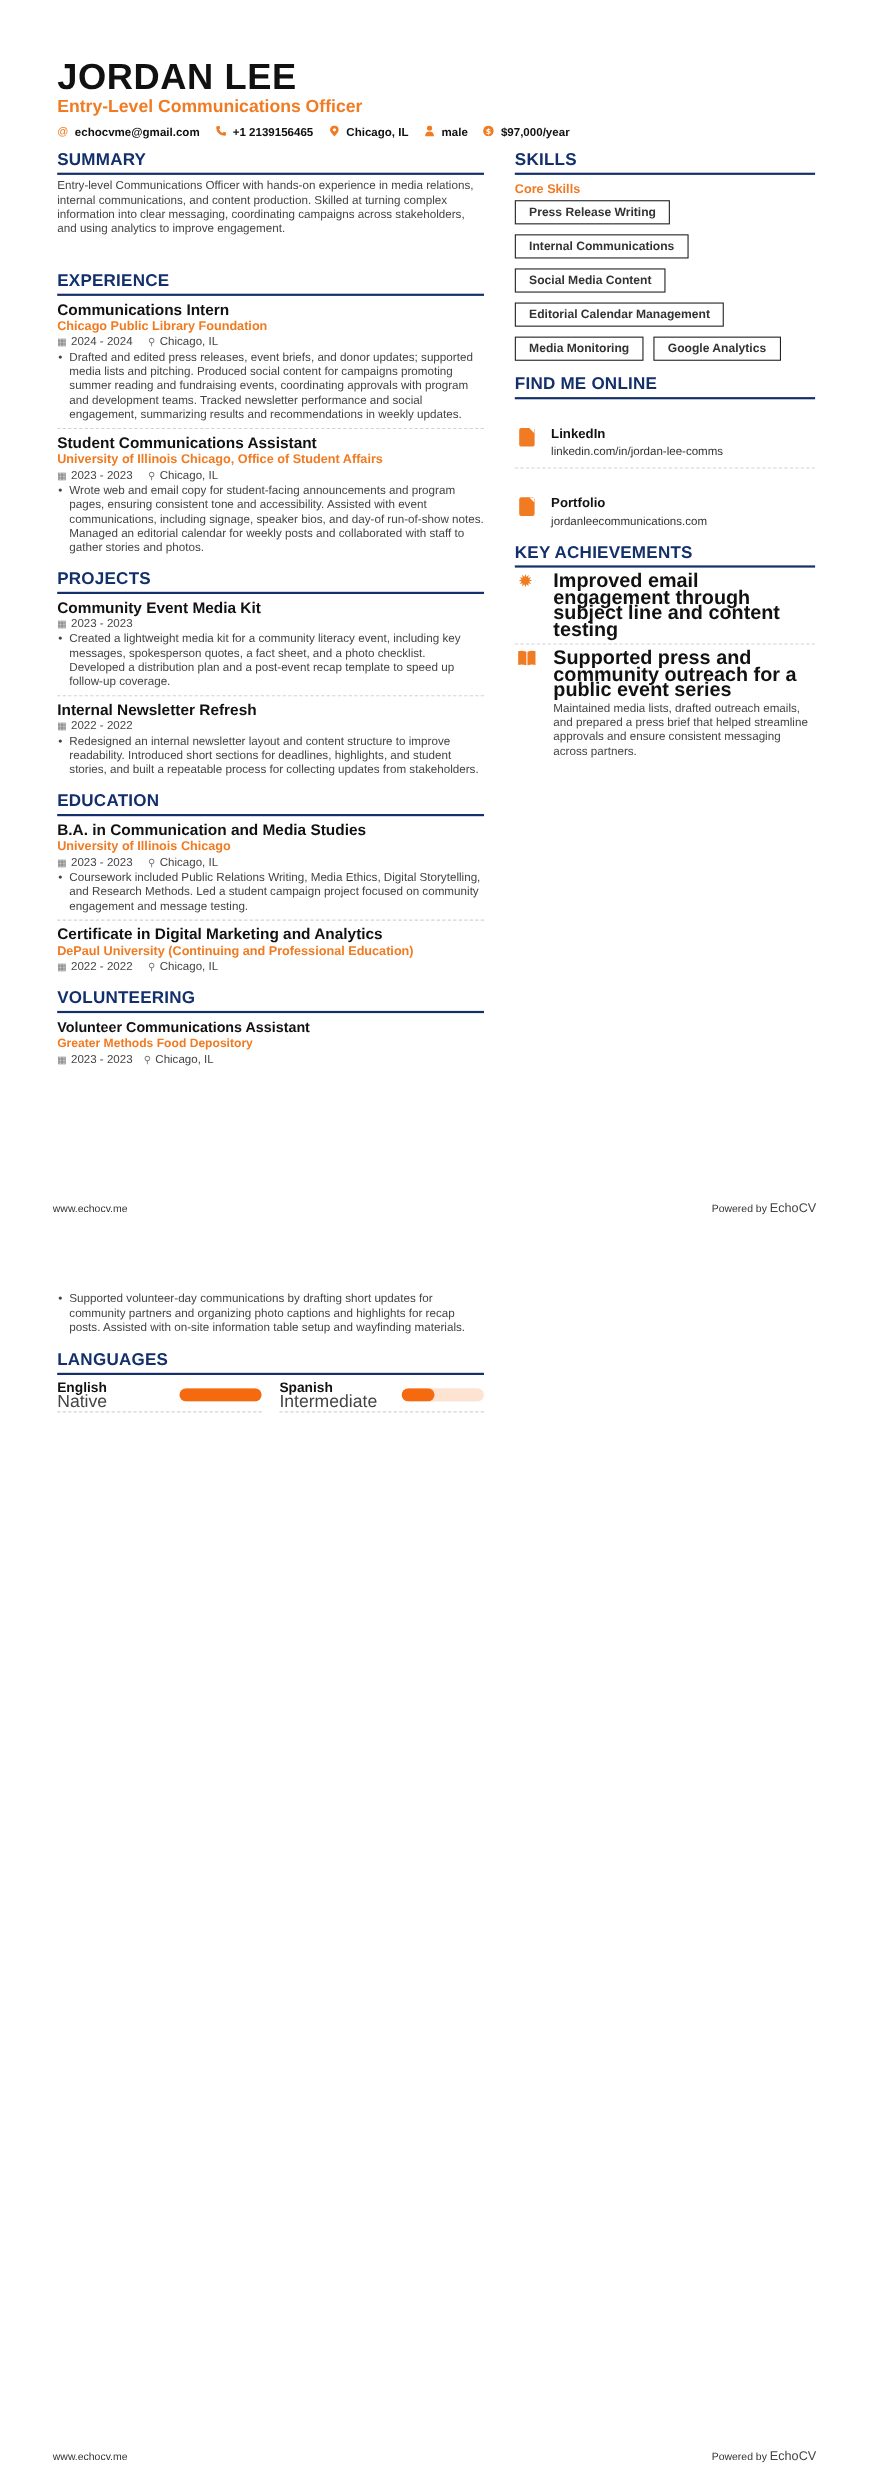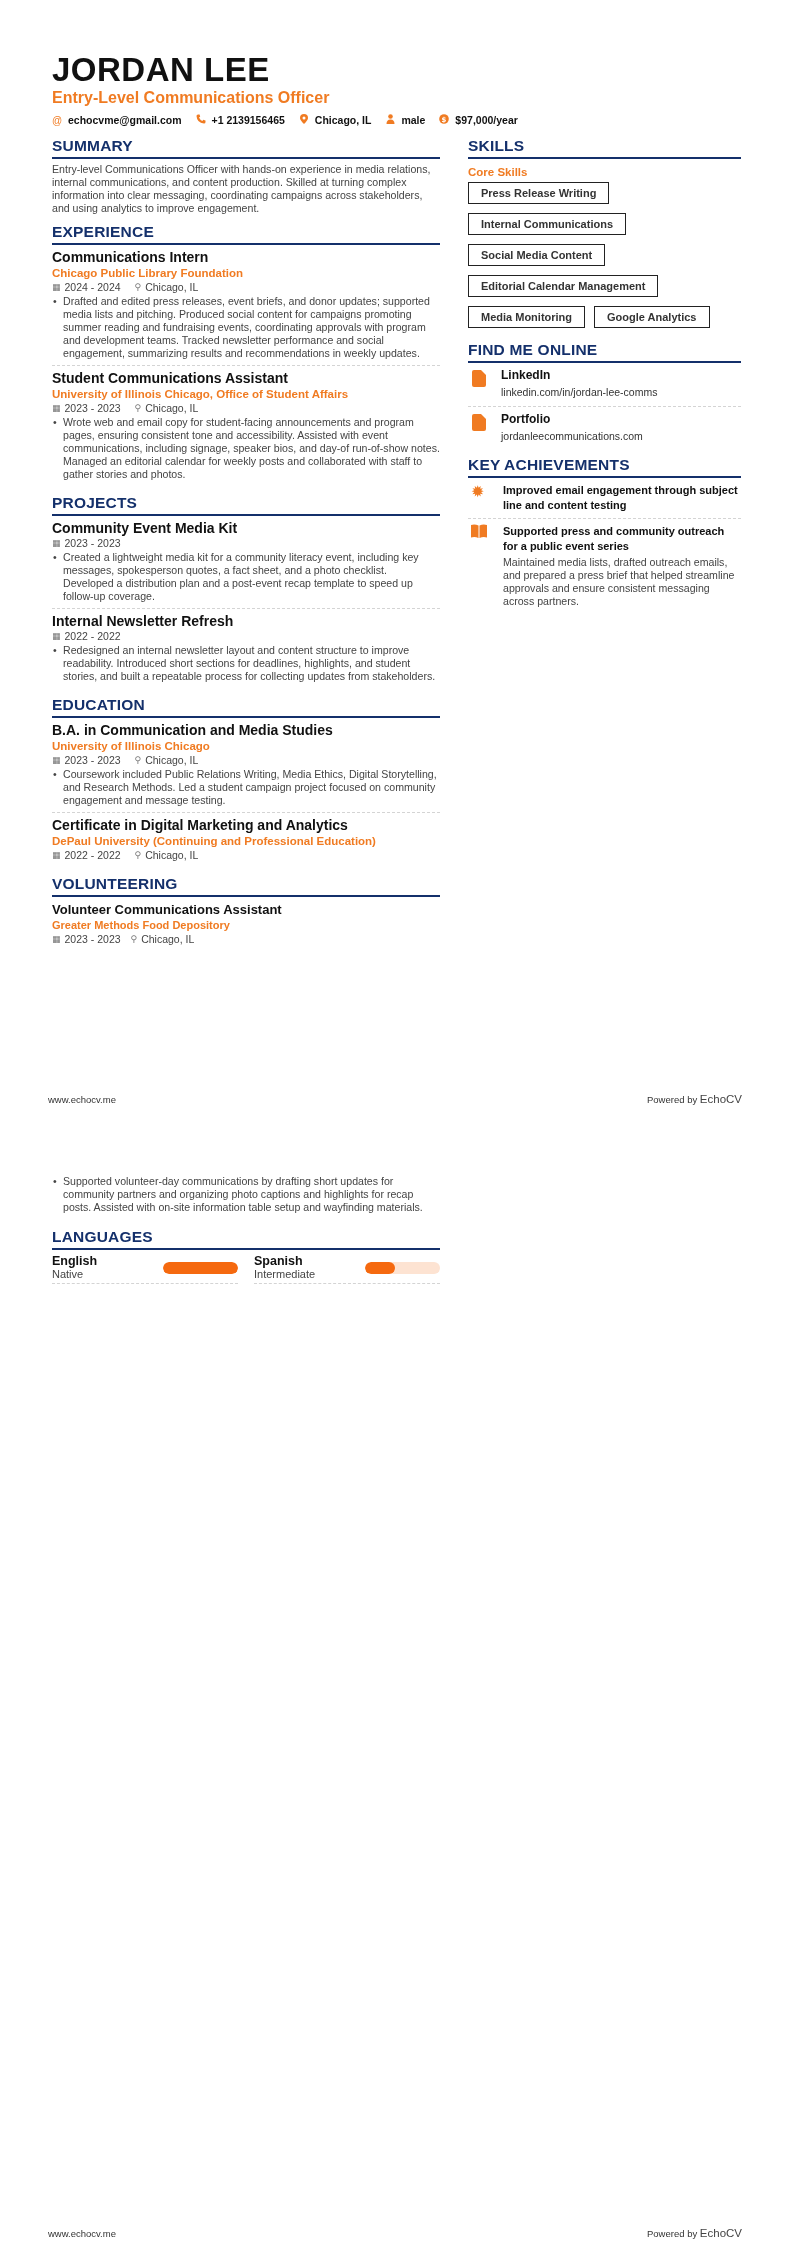--- a/index.html
+++ b/index.html
@@ -30,40 +30,40 @@
   .meta { display: flex; align-items: center; font-size: 10.5px; color: #444; line-height: 13px; }
   .meta .ic { color: #777; font-size: 9px; margin-right: 4px; }
   .meta .loc { margin-left: 14px; display: flex; align-items: center; }
   .bullet { position: relative; padding-left: 11px; font-size: 10.6px; color: #444; line-height: 13px; margin-top: 1px; }
   .bullet::before { content: "•"; position: absolute; left: 1px; top: 0; color: #444; }
 
   .subhead { font-size: 11.5px; font-weight: 700; color: #f07b22; margin-top: 6px; line-height: 14px; }
   .tags { display: flex; flex-wrap: wrap; margin-top: 3px; }
   .tag { border: 1.5px solid #222; padding: 3px 12px; font-size: 11px; font-weight: 700; color: #333; margin: 0 9px 9px 0; line-height: 14px; }
 
-  .link-item { display: flex; padding: 5px 0 6px 0; border-bottom: 1px dashed #d4d4d4; }
+  .link-item { display: flex; padding: 5px 0 6px 0; border-bottom: 1px dashed #d4d4d4; margin-top: 19px; }
   .link-item.last { border-bottom: none; }
   .link-ic { width: 14px; height: 17px; background: #f07b22; border-radius: 2px; margin: 2px 15px 0 4px; position: relative; flex-shrink: 0; }
   .link-ic::after { content: ""; position: absolute; right: 0; top: 0; width: 5px; height: 5px; background: #fff; clip-path: polygon(0 0, 100% 100%, 100% 0); }
   .link-name { font-size: 12px; font-weight: 700; color: #111; line-height: 15px; }
   .link-url { font-size: 10.5px; color: #333; line-height: 15px; margin-top: 2px; }
 
   .ach { display: flex; padding: 5px 0 6px 0; border-bottom: 1px dashed #d4d4d4; }
   .ach.last { border-bottom: none; }
   .ach-ic { width: 18px; color: #f07b22; font-size: 16px; margin: 0 14px 0 3px; flex-shrink: 0; line-height: 18px; }
-  .ach-title { font-size: 11px; font-weight: 700; color: #111; line-height: 14.5px; }
+  .ach-title { font-size: 18px; font-weight: 700; color: #111; line-height: 14.5px; }
   .ach-desc { font-size: 10.6px; color: #444; line-height: 13px; margin-top: 3px; }
 
   .footer { position: absolute; left: 48px; width: 694px; display: flex; justify-content: space-between; align-items: baseline; font-size: 9.5px; color: #333; }
   .footer .brand { font-size: 11.5px; color: #444; }
 
   .lang-row { display: flex; justify-content: space-between; margin-top: 4px; }
   .lang { width: 186px; display: flex; justify-content: space-between; align-items: center; border-bottom: 1px dashed #d4d4d4; padding-bottom: 2px; }
   .lang-name { font-size: 12.5px; font-weight: 700; color: #111; line-height: 14px; }
-  .lang-level { font-size: 11px; color: #444; line-height: 13px; }
+  .lang-level { font-size: 16px; color: #444; line-height: 13px; }
   .bar { width: 75px; height: 12px; background: #fde3d2; border-radius: 6px; overflow: hidden; }
   .bar-fill { height: 100%; background: #f5690f; border-radius: 6px; }
 </style>
 </head>
 <body>
 
 <div class="page page1">
 
   <div class="header">
     <div class="name">JORDAN LEE</div>
@@ -111,21 +111,21 @@
     </div>
   </div>
 
   <div class="left" style="top:137px;">
 
     <section>
       <div class="sec-title">SUMMARY</div>
       <p class="summary">Entry-level Communications Officer with hands-on experience in media relations, internal communications, and content production. Skilled at turning complex information into clear messaging, coordinating campaigns across stakeholders, and using analytics to improve engagement.</p>
     </section>
 
-    <section style="margin-top:8px;">
+    <section style="margin-top:32px;">
       <div class="sec-title">EXPERIENCE</div>
       <div class="entry">
         <div class="entry-title">Communications Intern</div>
         <div class="entry-org">Chicago Public Library Foundation</div>
         <div class="meta">
           <span class="ic">▦</span>
           <span>2024 - 2024</span>
           <span class="loc">
               <span class="ic">⚲</span>
               <span>Chicago, IL</span>

